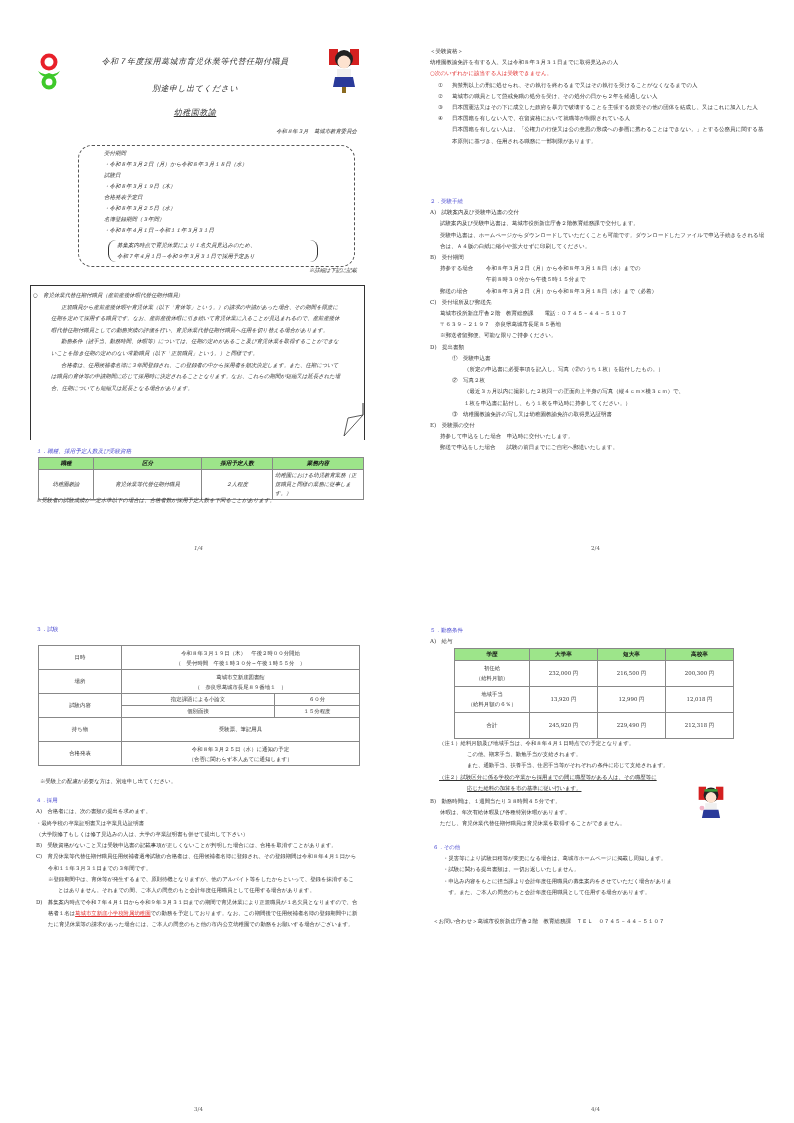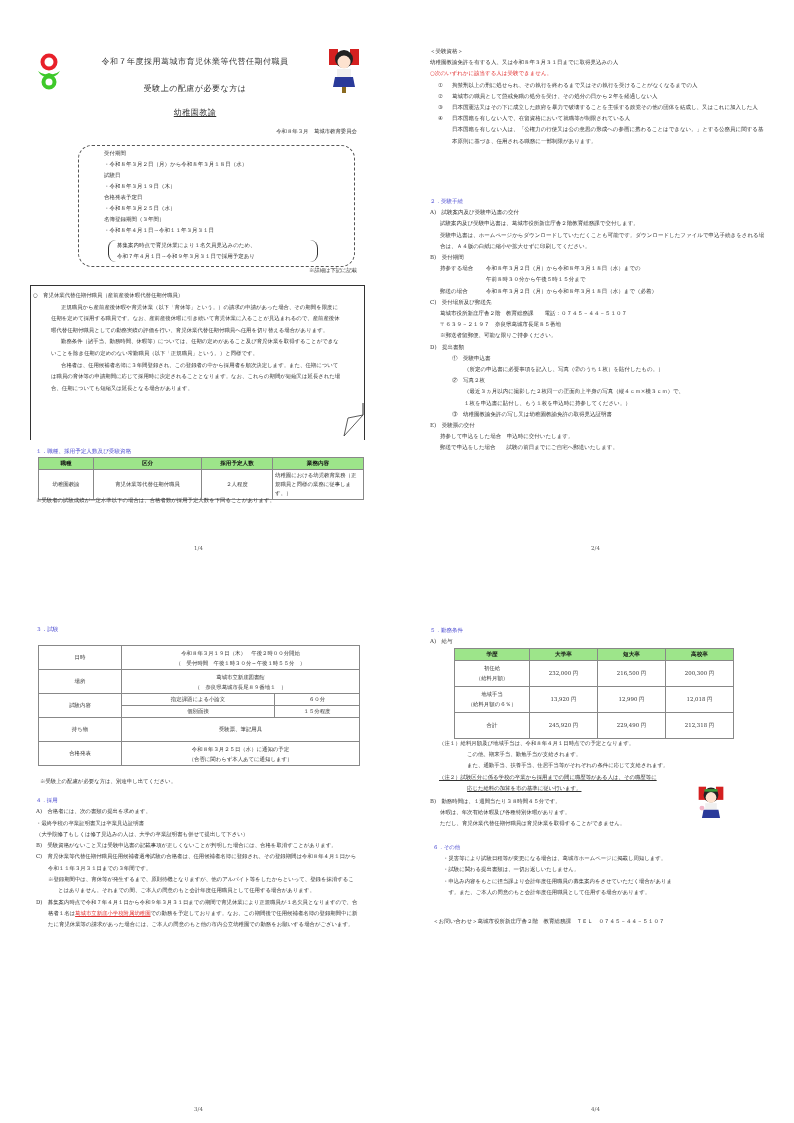--- a/index.html
+++ b/index.html
@@ -1,19 +1,19 @@
 <!DOCTYPE html>
 <html><head>
 <meta charset="utf-8">
 <style>
   html, body { margin:0; padding:0; background:#ffffff; }
   body { width:794px; height:1123px; position:relative; overflow:hidden;
          font-family:"DejaVu Serif","Liberation Serif",serif; color:#333; font-size:5.6px; line-height:1.55; }
   .page { position:absolute; width:397px; height:561px; box-sizing:border-box; }
-  #p1 { left:0; top:0; } #p2 { left:397px; top:0; } #p3 { left:0; top:561px; } #p4 { left:397px; top:561px; }
+  #p1 { left:0; top:0;font-style:italic; } #p2 { left:397px; top:0; } #p3 { left:0; top:561px; } #p4 { left:397px; top:561px; }
   .pnum { position:absolute; bottom:24px; left:0; width:100%; text-align:center; font-size:5.5px; color:#555; }
   .abs { position:absolute; }
   .blue { color:#4a4ad0; }
   .red { color:#e03030; }
   .ul { text-decoration:underline; }
   .center { text-align:center; }
   .title { font-size:8px; color:#333; letter-spacing:0.5px; }
   .ind1 { padding-left:10px; }
   .ind2 { padding-left:22px; }
   .ind3 { padding-left:34px; }
@@ -38,21 +38,21 @@
     <rect x="2" y="4" width="9" height="16" fill="#d42020"></rect>
     <rect x="23" y="4" width="9" height="16" fill="#d42020"></rect>
     <circle cx="17" cy="14" r="9" fill="#222"></circle>
     <circle cx="17" cy="17" r="6.5" fill="#fde2cf"></circle>
     <rect x="10" y="24" width="14" height="8" fill="#f0f0f0"></rect>
     <path d="M8 32 L26 32 L28 42 L6 42Z" fill="#2a3a9a"></path>
     <rect x="15" y="42" width="4" height="6" fill="#8a6a20"></rect>
   </svg>
 
   <div class="abs title center" style="left:60px;top:56px;width:270px;">令和７年度採用葛城市育児休業等代替任期付職員</div>
-  <div class="abs title center" style="left:60px;top:83px;width:270px;">受験上の配慮が必要な方は</div>
+  <div class="abs title center" style="left:60px;top:83px;width:270px;">別途申し出てください</div>
   <div class="abs title center red ul" style="left:60px;top:107px;width:270px;">幼稚園教諭</div>
   <div class="abs" style="right:40px;top:127px;font-size:5.4px;">令和８年３月　葛城市教育委員会</div>
 
   <div class="dash-box" style="left:78px;top:145px;width:275px;height:120px;"></div>
   <div class="abs" style="left:104px;top:148px;line-height:11px;font-size:5.5px;">
     <div>受付期間</div>
     <div>・令和８年３月２日（月）から令和８年３月１８日（水）</div>
     <div>試験日</div>
     <div>・令和８年３月１９日（木）</div>
     <div>合格発表予定日</div>

